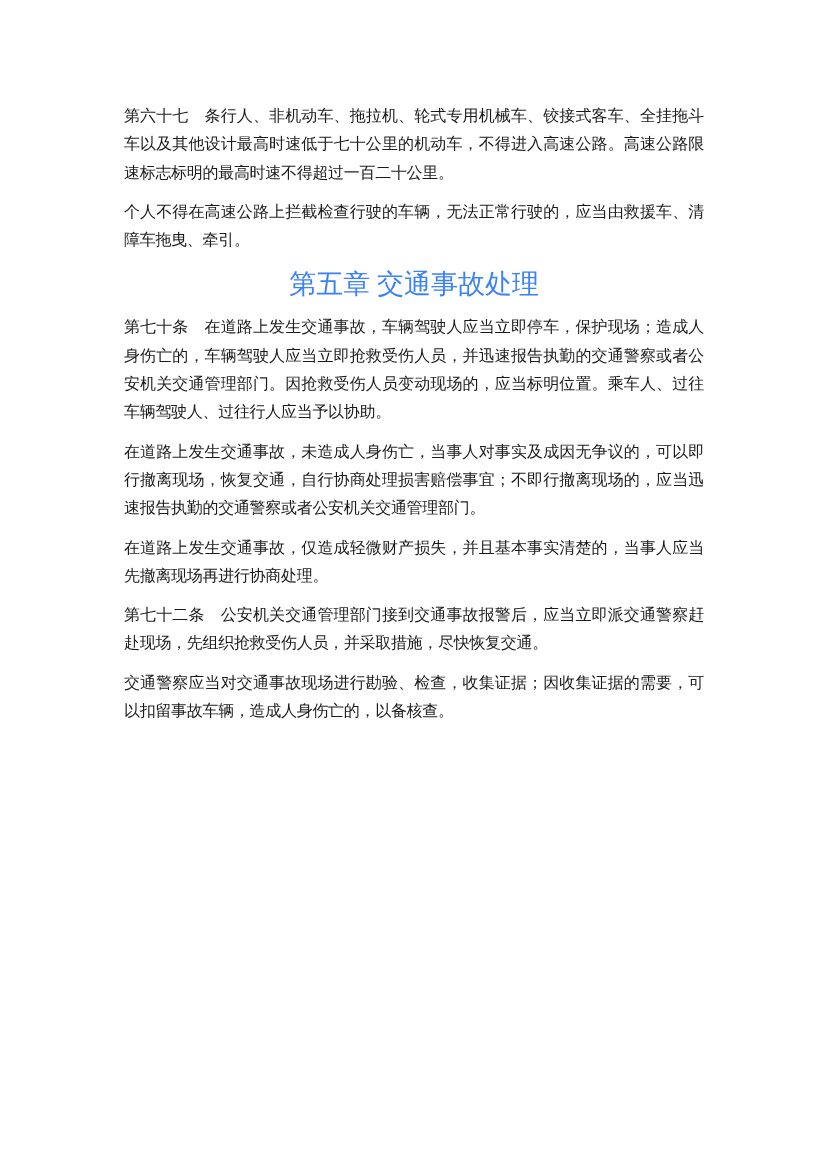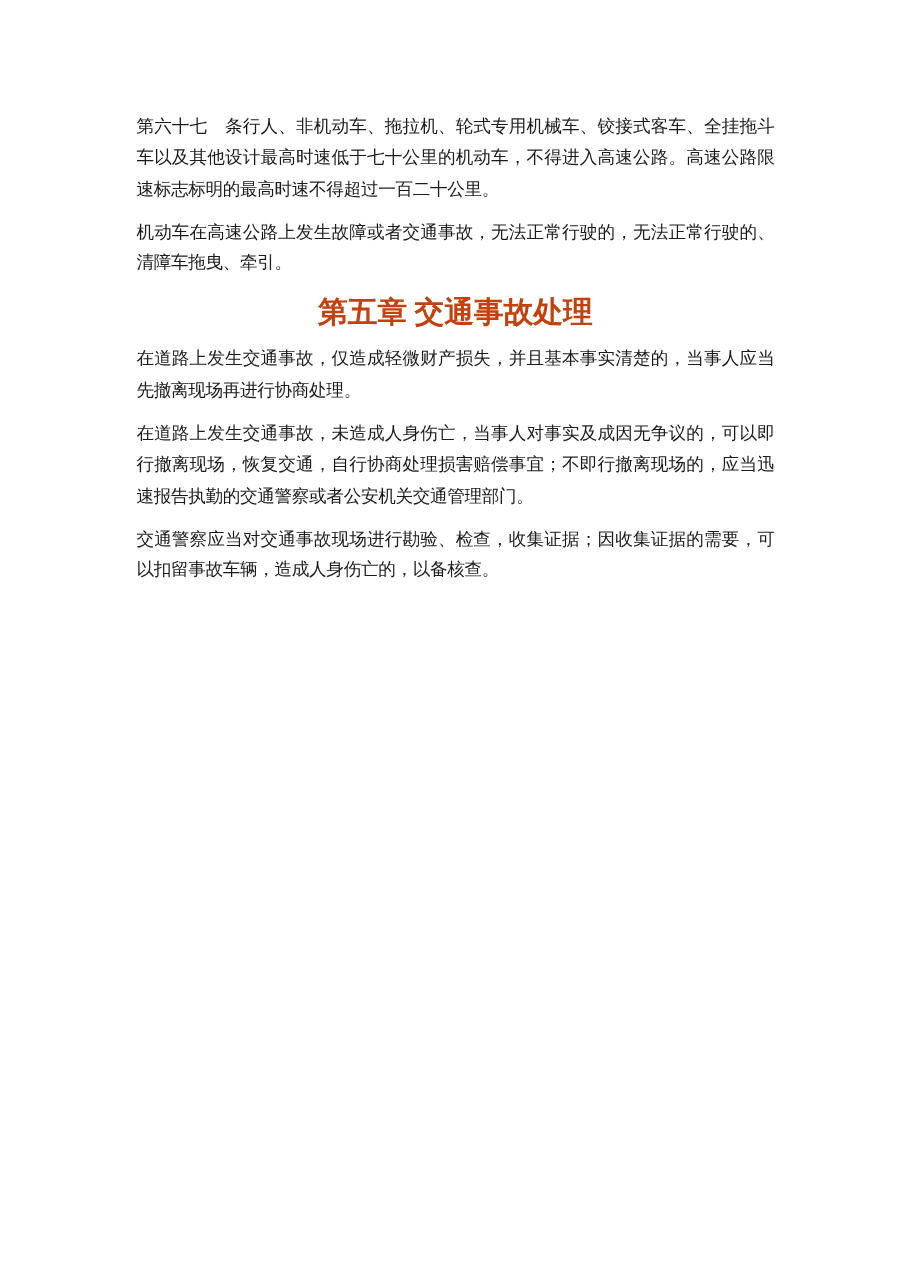--- a/index.html
+++ b/index.html
@@ -28,44 +28,46 @@
     line-height: 28.3px;
     text-align: justify;
     text-justify: inter-ideograph;
     letter-spacing: -0.3px;
     color: #1a1a1a;
   }
   .chapter-heading {
     margin: 3px 0 10px 0;
     font-size: 27px;
     line-height: 38px;
-    font-weight: bold;
+    font-weight: normal;
     text-align: center;
-    color: #c2410c;
+    color: #3b82f6;
     letter-spacing: 0;
   }
 </style>
 </head>
 <body>
 
 <div class="page">
   <div class="content">
 
     <p class="para">第六十七　条行人、非机动车、拖拉机、轮式专用机械车、铰接式客车、全挂拖斗车以及其他设计最高时速低于七十公里的机动车，不得进入高速公路。高速公路限速标志标明的最高时速不得超过一百二十公里。</p>
 
 
-    <p class="para">机动车在高速公路上发生故障或者交通事故，无法正常行驶的，无法正常行驶的、清障车拖曳、牵引。</p>
+    <p class="para">个人不得在高速公路上拦截检查行驶的车辆，无法正常行驶的，应当由救援车、清障车拖曳、牵引。</p>
 
 
     <h1 class="chapter-heading">第五章 交通事故处理</h1>
 
+    <p class="para">第七十条　在道路上发生交通事故，车辆驾驶人应当立即停车，保护现场；造成人身伤亡的，车辆驾驶人应当立即抢救受伤人员，并迅速报告执勤的交通警察或者公安机关交通管理部门。因抢救受伤人员变动现场的，应当标明位置。乘车人、过往车辆驾驶人、过往行人应当予以协助。</p>
+
+    <p class="para">在道路上发生交通事故，未造成人身伤亡，当事人对事实及成因无争议的，可以即行撤离现场，恢复交通，自行协商处理损害赔偿事宜；不即行撤离现场的，应当迅速报告执勤的交通警察或者公安机关交通管理部门。</p>
 
     <p class="para">在道路上发生交通事故，仅造成轻微财产损失，并且基本事实清楚的，当事人应当先撤离现场再进行协商处理。</p>
 
-    <p class="para">在道路上发生交通事故，未造成人身伤亡，当事人对事实及成因无争议的，可以即行撤离现场，恢复交通，自行协商处理损害赔偿事宜；不即行撤离现场的，应当迅速报告执勤的交通警察或者公安机关交通管理部门。</p>
 
-
+    <p class="para">第七十二条　公安机关交通管理部门接到交通事故报警后，应当立即派交通警察赶赴现场，先组织抢救受伤人员，并采取措施，尽快恢复交通。</p>
 
     <p class="para">交通警察应当对交通事故现场进行勘验、检查，收集证据；因收集证据的需要，可以扣留事故车辆，造成人身伤亡的，以备核查。</p>
 
 
   </div>
 </div>
 
 </body></html>

